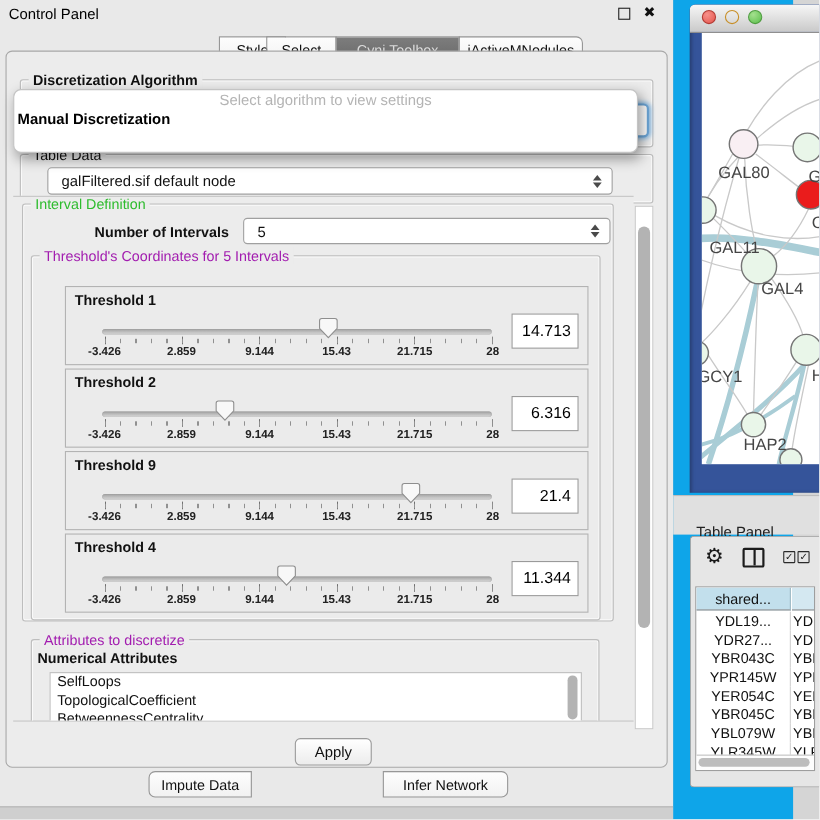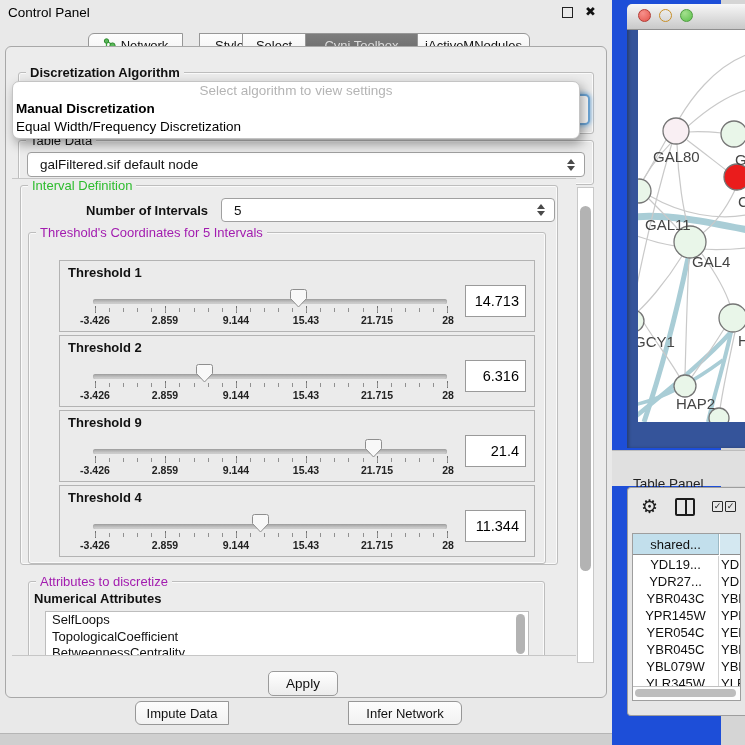--- a/index.html
+++ b/index.html
@@ -56,21 +56,21 @@
   .thumb{position:absolute;top:27px;width:19px;height:20px;}
   .tvalue{position:absolute;left:405px;top:24px;width:61px;height:32px;border:1px solid #9a9a9a;background:#fff;
           font-size:14.5px;text-align:right;padding-right:6px;box-sizing:border-box;font-family:inherit;}
   
   .listbox{position:absolute;background:#fff;border:1px solid #bdbdbd;box-sizing:border-box;overflow:hidden;}
   .list-item{height:16.5px;line-height:16.5px;padding-left:6px;font-size:13px;}
   
   .pushbtn{position:absolute;background:linear-gradient(#ffffff,#ececec);border:1px solid #9b9b9b;border-radius:5px;
            font-size:13.5px;display:flex;align-items:center;justify-content:center;}
   
-  #right{position:absolute;left:612px;top:0;width:109px;height:745px;background:#1d4ed8;}
+  #right{position:absolute;left:612px;top:0;width:109px;height:745px;background:#0ea5e9;}
   #netwin{position:absolute;left:15px;top:4px;width:118px;height:444px;background:#35549a;
           border-radius:5px 0 0 0;box-shadow:inset 2px 0 3px rgba(0,0,0,.25);}
   #nettitle{position:absolute;left:0;top:0;width:118px;height:25px;background:linear-gradient(#f7f7f7,#c9c9c9);
             border-bottom:1px solid #8f8f8f;border-radius:5px 0 0 0;}
   .tl{position:absolute;top:4.5px;width:13px;height:13px;border-radius:50%;box-sizing:border-box;}
   #netcanvas{position:absolute;left:11px;top:26px;width:107px;height:392px;background:#fff;overflow:hidden;}
   
   #tp-header{position:absolute;left:0;top:450px;width:133px;height:35px;background:#e0e0e0;border-top:1px solid #bdbdbd;}
   #tablewin{position:absolute;left:15px;top:487px;width:118px;height:229px;background:#e6e6e6;
             border:1px solid #9e9e9e;border-right:none;border-radius:4px 0 0 4px;box-sizing:border-box;}
@@ -94,30 +94,20 @@
 <body>
 
 <div id="screen">
 
   <div id="cp">
 
     <div class="titlebar-text">Control Panel</div>
     <div class="sq-icon" style="left:562px;top:7px;"></div>
     <div class="x-icon" style="left:585px;top:5px;">✖</div>
 
-    <div class="seg first" style="left:88px;top:33px;width:95px;">
-      <svg width="13" height="15" viewBox="0 0 13 15" style="margin-right:5px;">
-        <line x1="3.5" y1="4" x2="3.5" y2="11" stroke="#3aa63a" stroke-width="1.3"></line>
-        <line x1="4.5" y1="3.5" x2="9" y2="6.5" stroke="#3aa63a" stroke-width="1.3"></line>
-        <circle cx="3.5" cy="3" r="2.2" fill="#59b859" stroke="#2e8a2e"></circle>
-        <circle cx="3.5" cy="11.5" r="2.2" fill="#59b859" stroke="#2e8a2e"></circle>
-        <circle cx="9.5" cy="7.5" r="2.6" fill="#59b859" stroke="#2e8a2e"></circle>
-      </svg>
-      <span>Network</span>
-    </div>
     <div class="seg" style="left:199px;top:33px;width:61px;justify-content:center;">
       <span>Style</span>
     </div>
     <div class="seg" style="left:242px;top:33px;width:64px;">
       <span>Select</span>
     </div>
     <div class="seg sel" style="left:305px;top:33px;width:113px;">
       <span>Cyni Toolbox</span>
     </div>
     <div class="seg last" style="left:417px;top:33px;width:113px;">
@@ -126,30 +116,29 @@
 
     <div id="panel"></div>
 
     <div class="groupbox" style="left:18px;top:72px;width:574px;height:60px;">
       <span class="glabel bold">Discretization Algorithm</span>
     </div>
     <div class="focusring" style="left:26px;top:94px;width:560px;height:27px;"></div>
 
     <div class="groupbox" style="left:18px;top:140px;width:574px;height:43px;">
       <span class="glabel bold" style="font-weight:normal;">Table Data</span>
-      <div class="combo" style="left:8px;top:11px;width:558px;height:25px;">
+      <div class="combo" style="left:24px;top:11px;width:514px;height:25px;">
         <span>galFiltered.sif default node</span>
         <span class="spin"></span>
       </div>
     </div>
 
     <div id="popup">
       <div class="pop-placeholder">Select algorithm to view settings</div>
       <div class="pop-item bold">Manual Discretization</div>
-      <div class="pop-item">Equal Width/Frequency Discretization</div>
     </div>
 
     <div id="viewport">
 
       <div class="groupbox" style="left:8px;top:6px;width:536px;height:378px;">
         <span class="glabel green">Interval Definition</span>
 
         <div style="position:absolute;left:65px;top:17px;font-size:13px;font-weight:bold;">Number of Intervals</div>
         <div class="combo" style="left:200px;top:12px;width:334px;height:24px;">
           <span>5</span>

